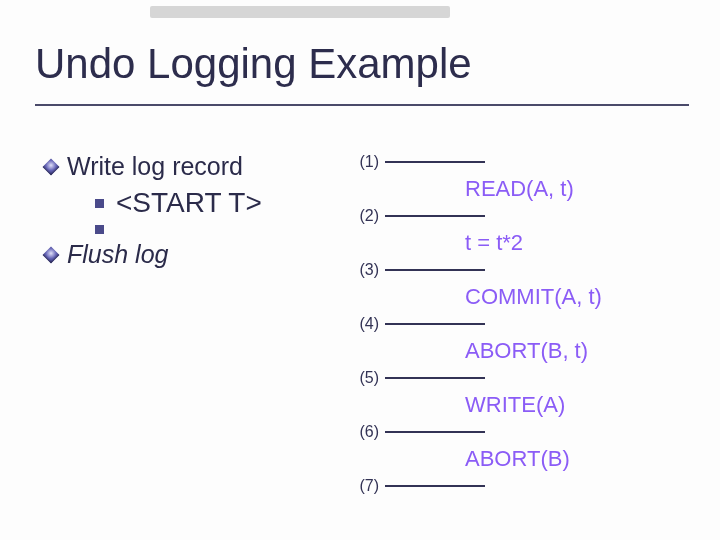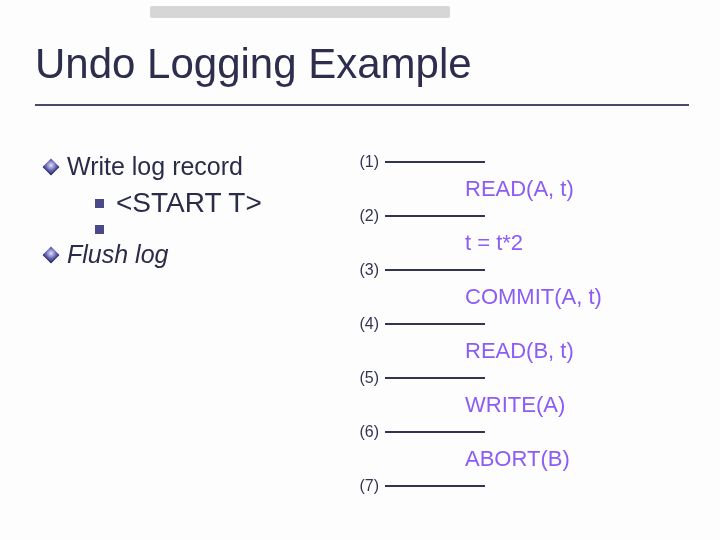--- a/index.html
+++ b/index.html
@@ -158,21 +158,21 @@
     <div class="step-row">
       <span class="step-num">(3)</span>
       <span class="step-line"></span>
     </div>
     <div class="between">COMMIT(A, t)</div>
 
     <div class="step-row">
       <span class="step-num">(4)</span>
       <span class="step-line"></span>
     </div>
-    <div class="between">READ(B, t)</div>
+    <div class="between">ABORT(B, t)</div>
 
     <div class="step-row">
       <span class="step-num">(5)</span>
       <span class="step-line"></span>
     </div>
     <div class="between">WRITE(A)</div>
 
     <div class="step-row">
       <span class="step-num">(6)</span>
       <span class="step-line"></span>

